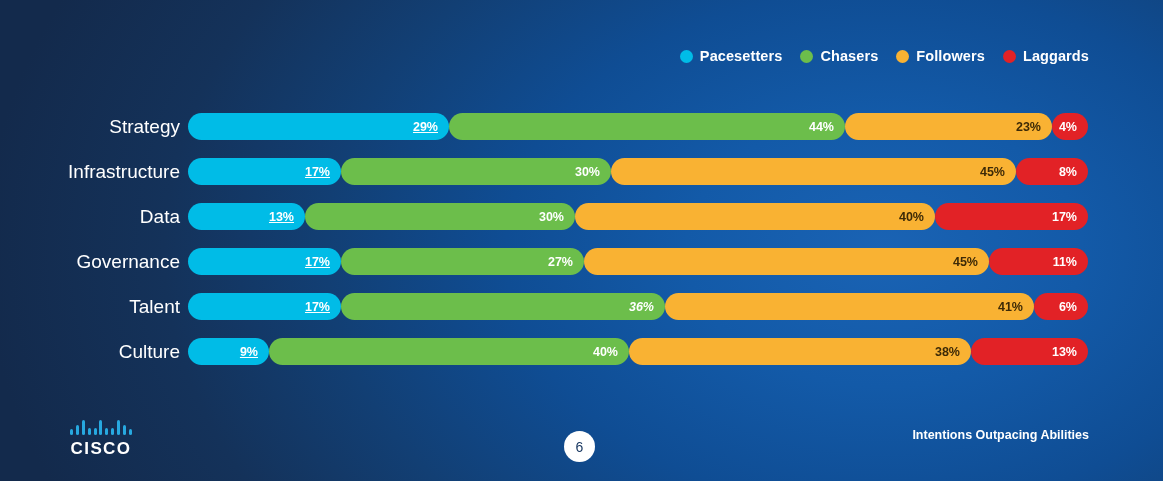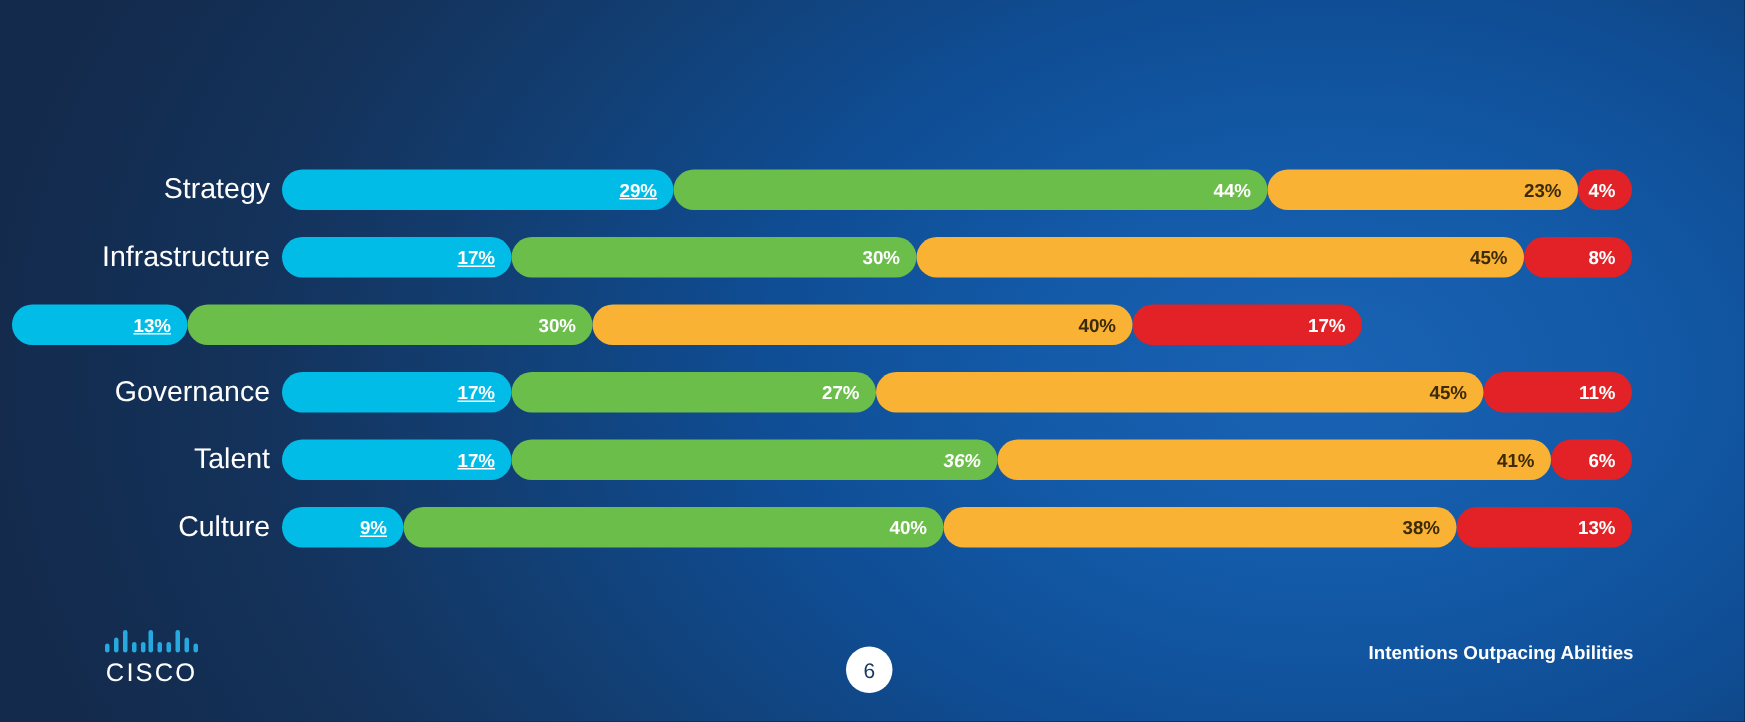--- a/index.html
+++ b/index.html
@@ -117,21 +117,21 @@
     display: block;
     width: 3px;
     background: #27a9e0;
     border-radius: 1.5px;
   }
   .logo-word {
     margin-top: 4px;
     text-align: center;
     color: #ffffff;
     font-size: 17px;
-    font-weight: normal;
+    font-weight: bold;
     letter-spacing: 1.4px;
   }
 
   #page-badge {
     position: absolute;
     left: 564px;
     top: 431px;
     width: 31px;
     height: 31px;
     border-radius: 50%;
@@ -159,20 +159,38 @@
     color: #ffffff;
     font-size: 12.5px;
     font-weight: bold;
   }
 </style>
 </head>
 <body>
 
 <div id="slide">
 
+  <div id="legend">
+    <div class="legend-item">
+      <span class="legend-dot" style="background: rgb(0, 188, 231);"></span>
+      <span class="legend-label">Pacesetters</span>
+    </div>
+    <div class="legend-item">
+      <span class="legend-dot" style="background: rgb(108, 190, 75);"></span>
+      <span class="legend-label">Chasers</span>
+    </div>
+    <div class="legend-item">
+      <span class="legend-dot" style="background: rgb(249, 178, 51);"></span>
+      <span class="legend-label">Followers</span>
+    </div>
+    <div class="legend-item">
+      <span class="legend-dot" style="background: rgb(226, 34, 38);"></span>
+      <span class="legend-label">Laggards</span>
+    </div>
+  </div>
 
   <div id="chart">
       <div class="row">
         <div class="row-label">Strategy</div>
         <div class="track">
           <div class="seg s0" style="left: 0px; width: 261px; background: rgb(0, 188, 231);">29%</div>
           <div class="seg s1" style="left: 261px; width: 396px; background: rgb(108, 190, 75);">44%</div>
           <div class="seg s2" style="left: 657px; width: 207px; background: rgb(249, 178, 51); text-align: right;">23%</div>
           <div class="seg s3" style="left: 864px; width: 36px; background: rgb(226, 34, 38);">4%</div>
         </div>
@@ -180,20 +198,21 @@
       <div class="row">
         <div class="row-label">Infrastructure</div>
         <div class="track">
           <div class="seg s0" style="left: 0px; width: 153px; background: rgb(0, 188, 231);">17%</div>
           <div class="seg s1" style="left: 153px; width: 270px; background: rgb(108, 190, 75);">30%</div>
           <div class="seg s2" style="left: 423px; width: 405px; background: rgb(249, 178, 51);">45%</div>
           <div class="seg s3" style="left: 828px; width: 72px; background: rgb(226, 34, 38);">8%</div>
         </div>
       </div>
       <div class="row">
+        <div class="row-label">Data</div>
         <div class="track">
           <div class="seg s0" style="left: 0px; width: 117px; background: rgb(0, 188, 231);">13%</div>
           <div class="seg s1" style="left: 117px; width: 270px; background: rgb(108, 190, 75);">30%</div>
           <div class="seg s2" style="left: 387px; width: 360px; background: rgb(249, 178, 51);">40%</div>
           <div class="seg s3" style="left: 747px; width: 153px; background: rgb(226, 34, 38);">17%</div>
         </div>
       </div>
       <div class="row">
         <div class="row-label">Governance</div>
         <div class="track">

